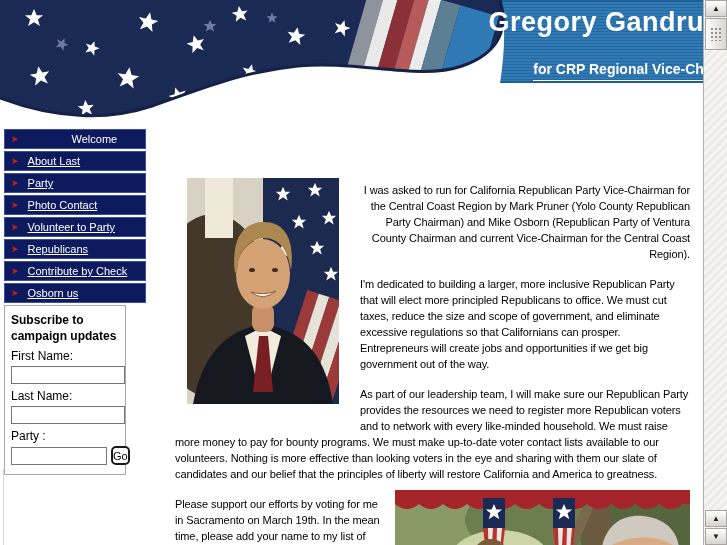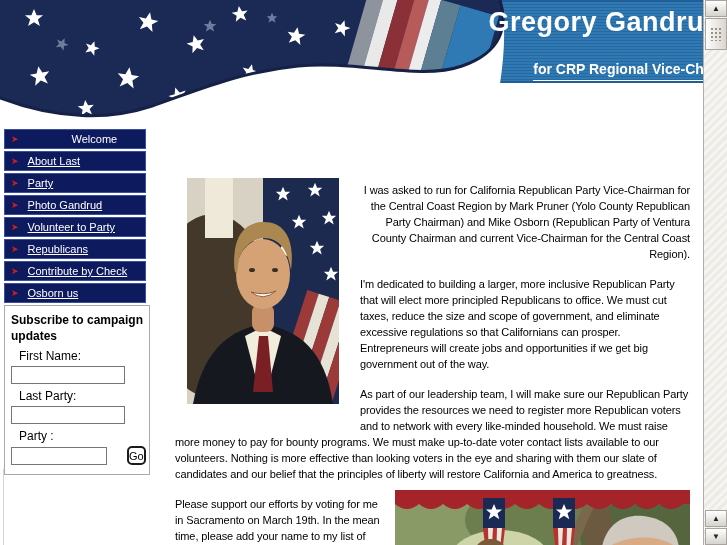--- a/index.html
+++ b/index.html
@@ -19,26 +19,26 @@
 
   
   .nav { position:absolute; left:4px; top:129px; width:142px; z-index:4; }
   .nav-item { height:20px; margin-bottom:2px; background:#0d1a5e; border:1px solid #3a4f9f;
     display:flex; align-items:center; color:#fff; font-size:11px; cursor:pointer; }
   .bullet { color:#cc2020; font-size:9px; line-height:9px; margin:0 9px 0 6px; }
   .nav-label { text-decoration:underline; }
   .nav-item.current .nav-label { text-decoration:none;margin-left:44px; }
 
   
-  .subscribe { position:absolute; left:4px; top:305px; width:146px; border:1px solid #a9a9a9;
+  .subscribe { position:absolute; left:4px; top:305px; width:122px; border:1px solid #a9a9a9;
     background:#fff; padding:6px 5px 9px 6px; font-size:12px; color:#000; z-index:4; }
   .subscribe-title { font-weight:bold; line-height:16px; margin-bottom:2px; }
-  .field-label { margin:5px 0 3px 8px; }
+  .field-label { margin:5px 0 3px 0; }
   input.text { width:114px; height:18px; border:1px solid #767676; font-size:11px; padding:1px 2px; background:#fff; }
-  .email-row { display:flex; align-items:flex-end; gap:20px; }
+  .email-row { display:flex; align-items:flex-end; gap:4px; }
   .email-row input.text { width:96px; }
   .go-btn { width:27px; height:19px; font-size:11px; font-family:"Liberation Sans",sans-serif;
     border:2px solid #1a1a1a; border-radius:5px; background:#fff; padding:0; cursor:pointer; }
   .vline { position:absolute; left:3px; top:469px; width:1px; height:76px; background:#d4d4d4; }
 
   
   .content { position:absolute; left:175px; top:158px; width:515px; z-index:2;
     font-size:11px; line-height:16px; letter-spacing:-0.1px; color:#000; }
   .content p { margin:14px 0 0 0; }
   .content p.first { margin-top:24px;text-align:right; }
@@ -132,21 +132,21 @@
       <div class="nav-item">
       <span class="bullet">➤</span>
       <span class="nav-label">About Last</span>
     </div>
       <div class="nav-item">
       <span class="bullet">➤</span>
       <span class="nav-label">Party</span>
     </div>
       <div class="nav-item">
       <span class="bullet">➤</span>
-      <span class="nav-label">Photo Gandrud</span>
+      <span class="nav-label">Photo Contact</span>
     </div>
       <div class="nav-item">
       <span class="bullet">➤</span>
       <span class="nav-label">Volunteer to Party</span>
     </div>
       <div class="nav-item">
       <span class="bullet">➤</span>
       <span class="nav-label">Republicans</span>
     </div>
       <div class="nav-item">
@@ -156,21 +156,21 @@
       <div class="nav-item">
       <span class="bullet">➤</span>
       <span class="nav-label">Osborn us</span>
     </div>
     </div>
 
   <div class="subscribe">
     <div class="subscribe-title">Subscribe to campaign updates</div>
     <div class="field-label">First Name:</div>
     <input class="text" type="text" value="" style="">
-    <div class="field-label">Last Party:</div>
+    <div class="field-label">Last Name:</div>
     <input class="text" type="text" value="" style="">
     <div class="field-label">Party :</div>
     <div class="email-row">
       <input class="text" type="text" value="" style="">
       <button class="go-btn">Go</button>
     </div>
   </div>
 
   <div class="vline"></div>
 

